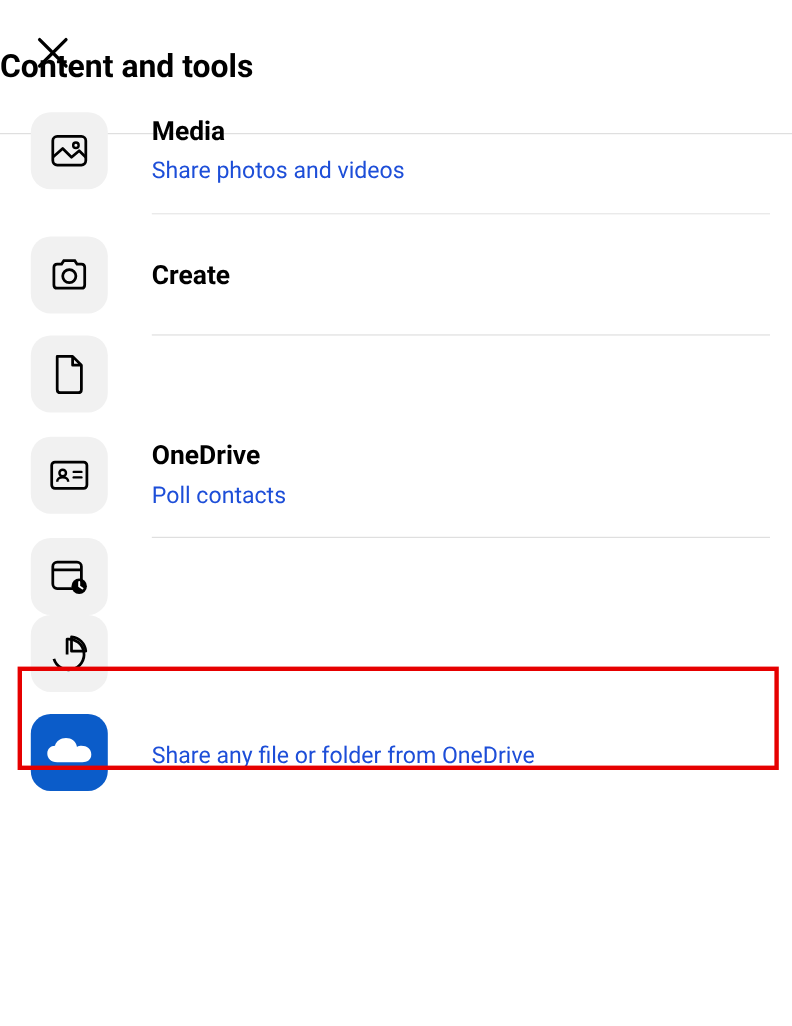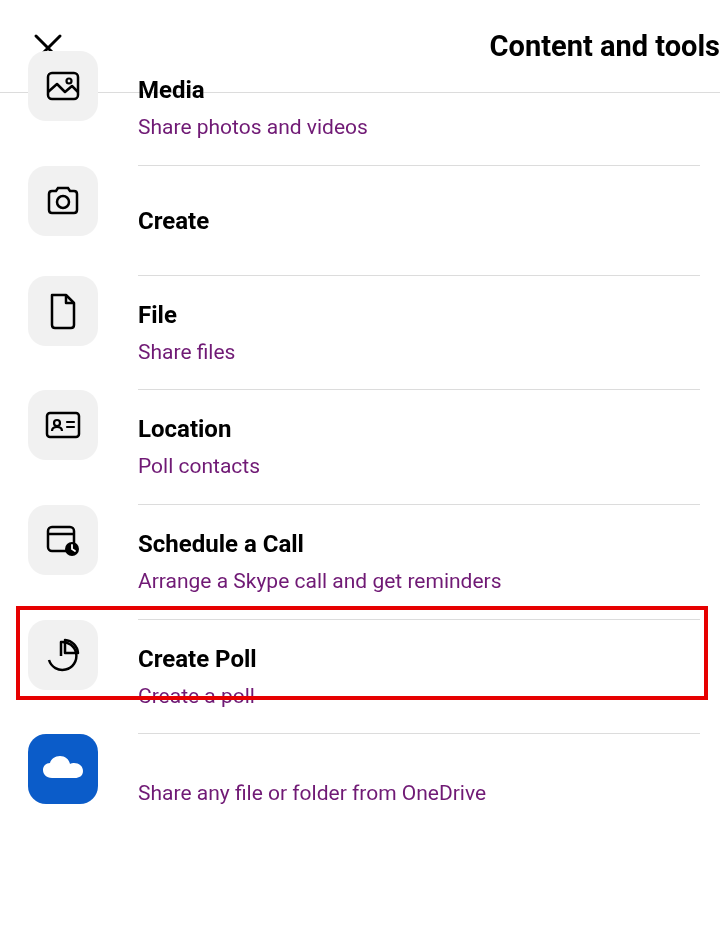--- a/index.html
+++ b/index.html
@@ -6,23 +6,23 @@
     body {
       font-family: -apple-system, BlinkMacSystemFont, "Segoe UI", Roboto, Helvetica, Arial, sans-serif;
       background: #fff;
       width: 720px;
       height: 933px;
       overflow: hidden;
     }
     .header {
       display: flex;
       align-items: center;
-      justify-content: flex-end;
+      justify-content: flex-start;
       position: relative;
-      height: 93px;
+      height: 122px;
       border-bottom: 1px solid #dcdcdc;
     }
     .close-btn {
       position: absolute;
       left: 24px;
       top: 24px;
       width: 48px;
       height: 48px;
       display: flex;
       align-items: center;
@@ -32,20 +32,21 @@
     .header-title {
       font-size: 29px;
       font-weight: 700;
       color: #000;
     }
     .list {
       padding: 0;
     }
     .item {
       display: flex;
+      align-items: center;
       padding: 0 20px 0 28px;
       cursor: pointer;
       position: relative;
     }
     .item-partial { overflow: hidden; }
     .icon-wrap {
       width: 70px;
       height: 70px;
       min-width: 70px;
       border-radius: 18px;
@@ -68,21 +69,21 @@
       min-height: 110px;
     }
     .item-title {
       font-size: 24px;
       font-weight: 700;
       color: #000;
       line-height: 1.3;
     }
     .item-subtitle {
       font-size: 21px;
-      color: #701a75;
+      color: #1d4ed8;
       margin-top: 6px;
       line-height: 1.45;
     }
     .highlight-box {
       position: absolute;
       border: 4px solid #e60000;
       left: 16px;
       right: 12px;
       top: 606px;
       height: 94px;
@@ -130,68 +131,56 @@
     </div>
   </div>
 
   <div class="item">
     <div class="icon-wrap">
       <svg width="34" height="40" viewBox="0 0 34 40" fill="none">
         <path d="M6 4 L20 4 L28 12 L28 34 C28 36 27 37 25 37 L9 37 C7 37 6 36 6 34 Z" stroke="#000" stroke-width="2.5" stroke-linejoin="round"></path>
         <path d="M20 4 L20 12 L28 12" stroke="#000" stroke-width="2.5" stroke-linejoin="round"></path>
       </svg>
     </div>
-    <div class="text-block">
-      <span class="item-title">File</span>
-      <span class="item-subtitle">Share files</span>
-    </div>
   </div>
 
   <div class="item">
     <div class="icon-wrap">
       <svg width="40" height="34" viewBox="0 0 40 34" fill="none">
         <rect x="4" y="5" width="32" height="24" rx="3" stroke="#000" stroke-width="2.5"></rect>
         <circle cx="14" cy="15" r="3" stroke="#000" stroke-width="2.2"></circle>
         <path d="M9 23 C9 20 11 19 14 19 C17 19 19 20 19 23" stroke="#000" stroke-width="2.2" fill="none"></path>
         <line x1="24" y1="14" x2="31" y2="14" stroke="#000" stroke-width="2.2" stroke-linecap="round"></line>
         <line x1="24" y1="19" x2="31" y2="19" stroke="#000" stroke-width="2.2" stroke-linecap="round"></line>
       </svg>
     </div>
     <div class="text-block">
-      <span class="item-title">Location</span>
+      <span class="item-title">OneDrive</span>
       <span class="item-subtitle">Poll contacts</span>
     </div>
   </div>
 
 
   <div class="item">
     <div class="icon-wrap">
       <svg width="40" height="40" viewBox="0 0 40 40" fill="none">
         <rect x="5" y="7" width="26" height="24" rx="4" stroke="#000" stroke-width="2.5"></rect>
         <line x1="5" y1="14" x2="31" y2="14" stroke="#000" stroke-width="2.5"></line>
         <circle cx="29" cy="29" r="7" fill="#000"></circle>
         <path d="M29 25 L29 29 L32 31" stroke="#fff" stroke-width="1.8" stroke-linecap="round" fill="none"></path>
       </svg>
     </div>
-    <div class="text-block">
-      <span class="item-title">Schedule a Call</span>
-      <span class="item-subtitle">Arrange a Skype call and get reminders</span>
-    </div>
   </div>
 
   <div class="item">
     <div class="icon-wrap">
       <svg width="38" height="38" viewBox="0 0 38 38" fill="none">
         <path d="M17 20 L17 6 A14 14 0 1 1 5 24" stroke="#000" stroke-width="2.5" fill="none" stroke-linejoin="round"></path>
         <path d="M21 4 A14 14 0 0 1 34 17 L21 17 Z" stroke="#000" stroke-width="2.5" fill="none" stroke-linejoin="round"></path>
       </svg>
-    </div>
-    <div class="text-block">
-      <span class="item-title">Create Poll</span>
-      <span class="item-subtitle">Create a poll</span>
     </div>
   </div>
 
   <div class="item">
     <div class="icon-wrap onedrive">
       <svg width="46" height="30" viewBox="0 0 46 30" fill="#fff">
         <path d="M12 24 C6 24 3 20 3 16 C3 12 6 9 10 9 C11 5 15 2 20 2 C25 2 29 5 30 10 C31 9 33 9 34 9 C39 9 43 12 43 17 C43 22 39 24 35 24 Z"></path>
       </svg>
     </div>
     <div class="text-block" style="border-bottom:none;">

